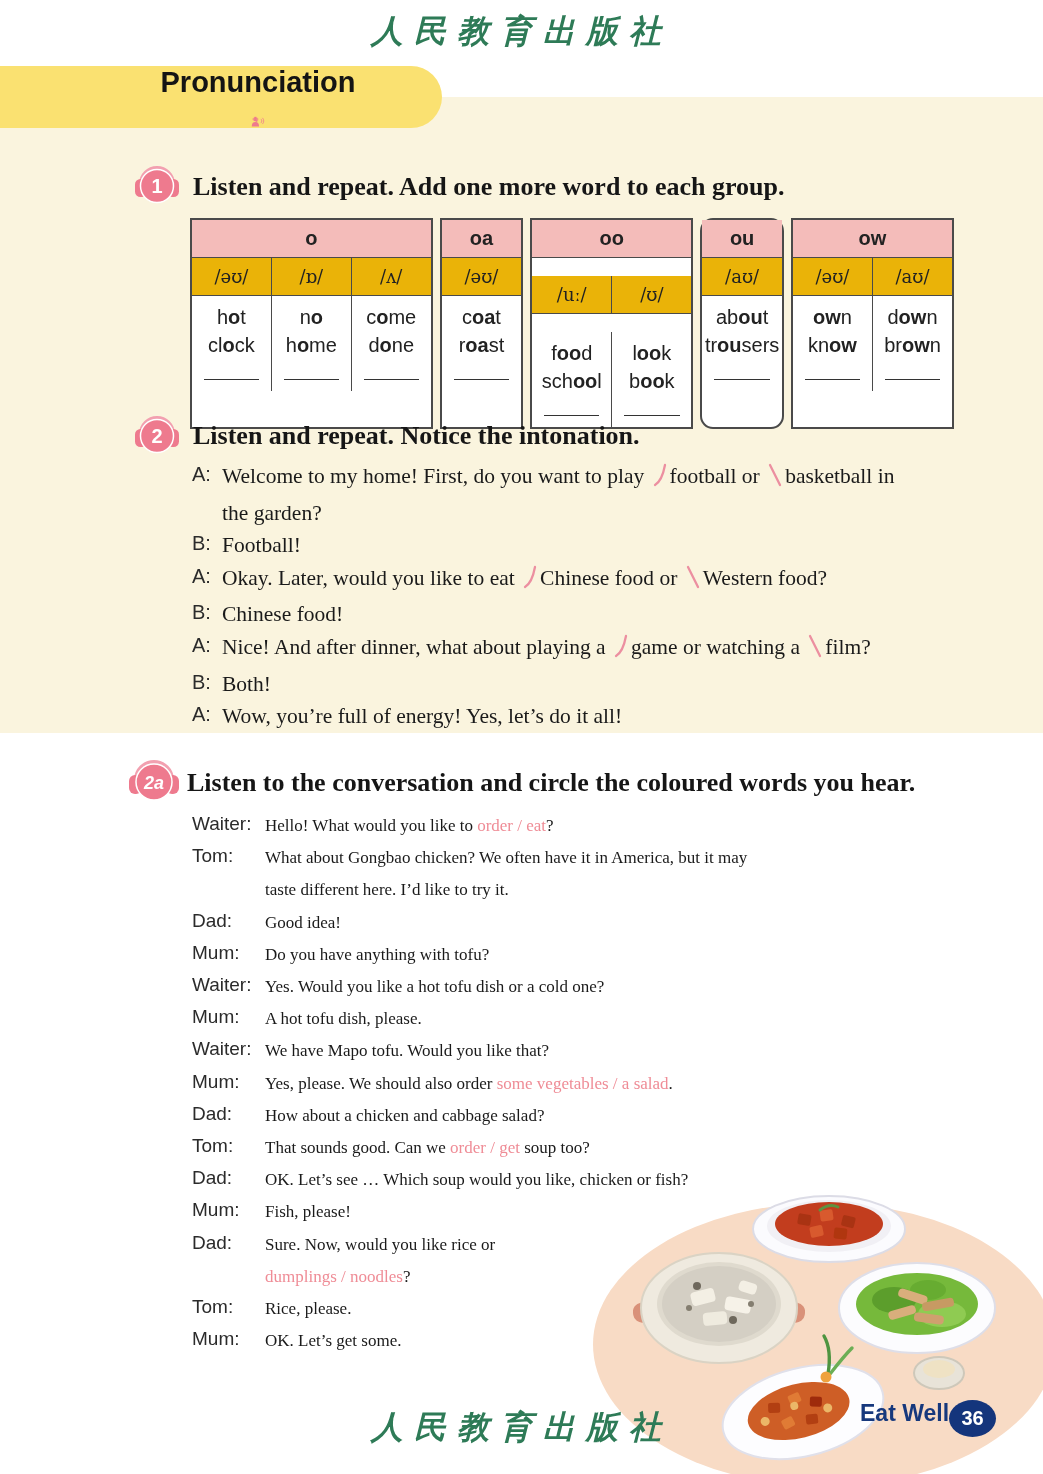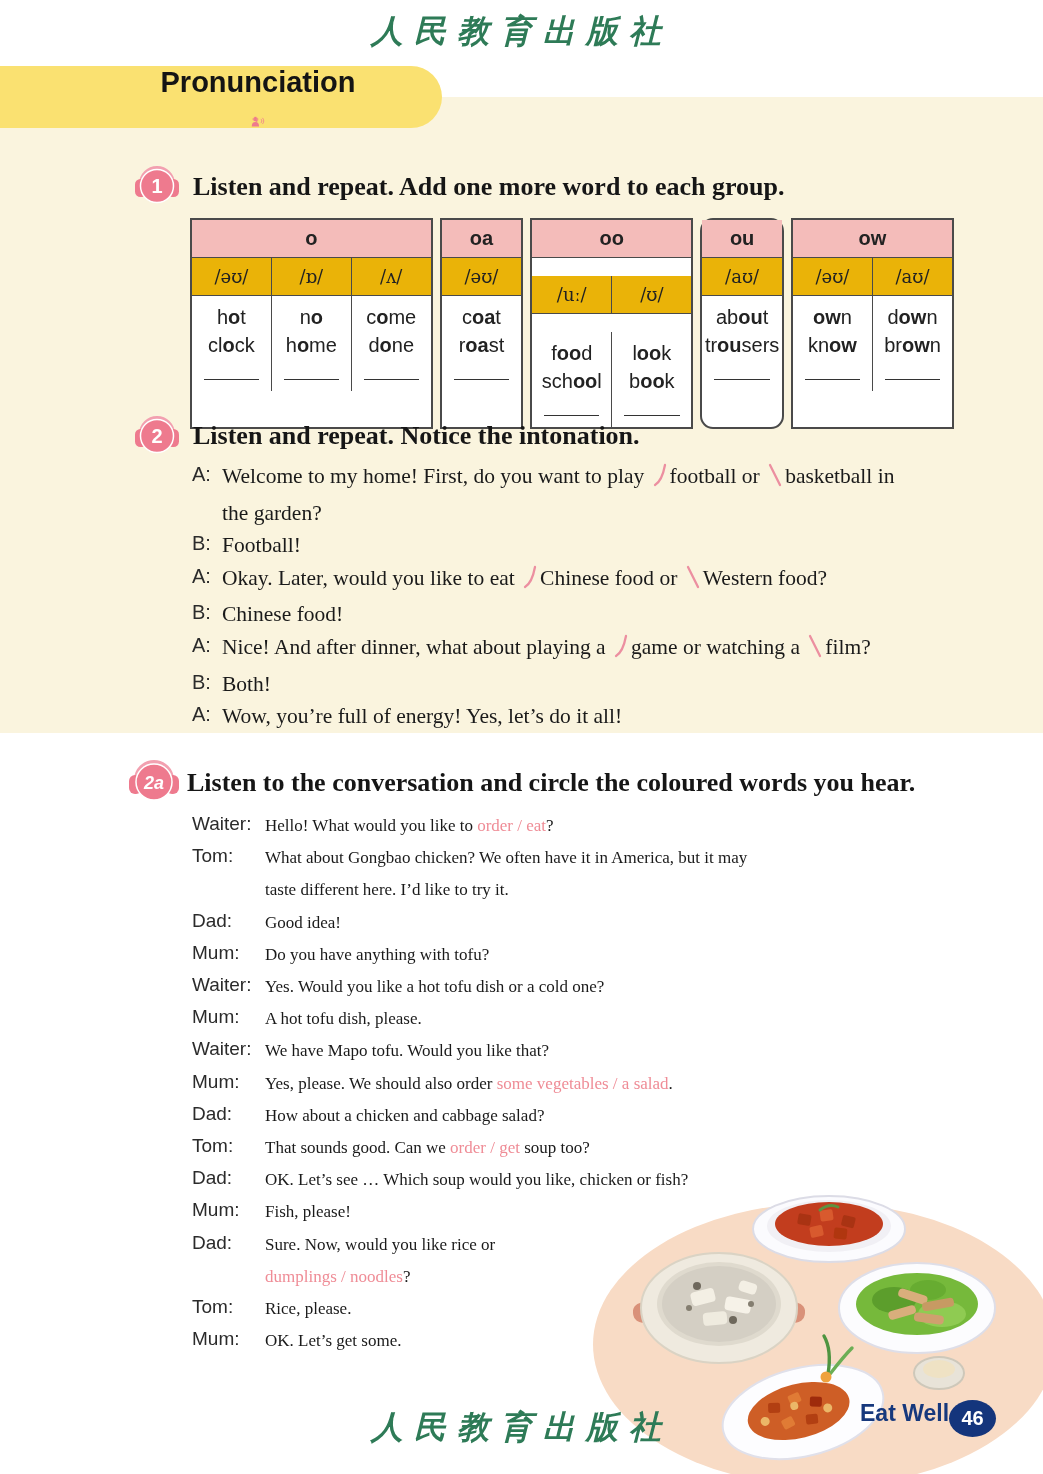--- a/index.html
+++ b/index.html
@@ -358,18 +358,18 @@
     <circle cx="114" cy="47" r="5.5" fill="#EFA23E"></circle>
   </svg>
 
   <svg class="food" style="left:912px;top:1346px" width="54" height="46" viewBox="0 0 54 46">
     <ellipse cx="27" cy="27" rx="25" ry="16" fill="#E8E3D8" stroke="#CEC8BA" stroke-width="2"></ellipse>
     <ellipse cx="27" cy="23" rx="16" ry="9" fill="#EFE2C4"></ellipse>
   </svg>
 
   <div class="eat-well">
     <span class="eat-well-label">Eat Well</span>
-    <span class="page-badge">46</span>
+    <span class="page-badge">36</span>
   </div>
 
   <div class="publisher-logo logo-bottom">人民教育出版社</div>
 
 </div>
 
 </body></html>

